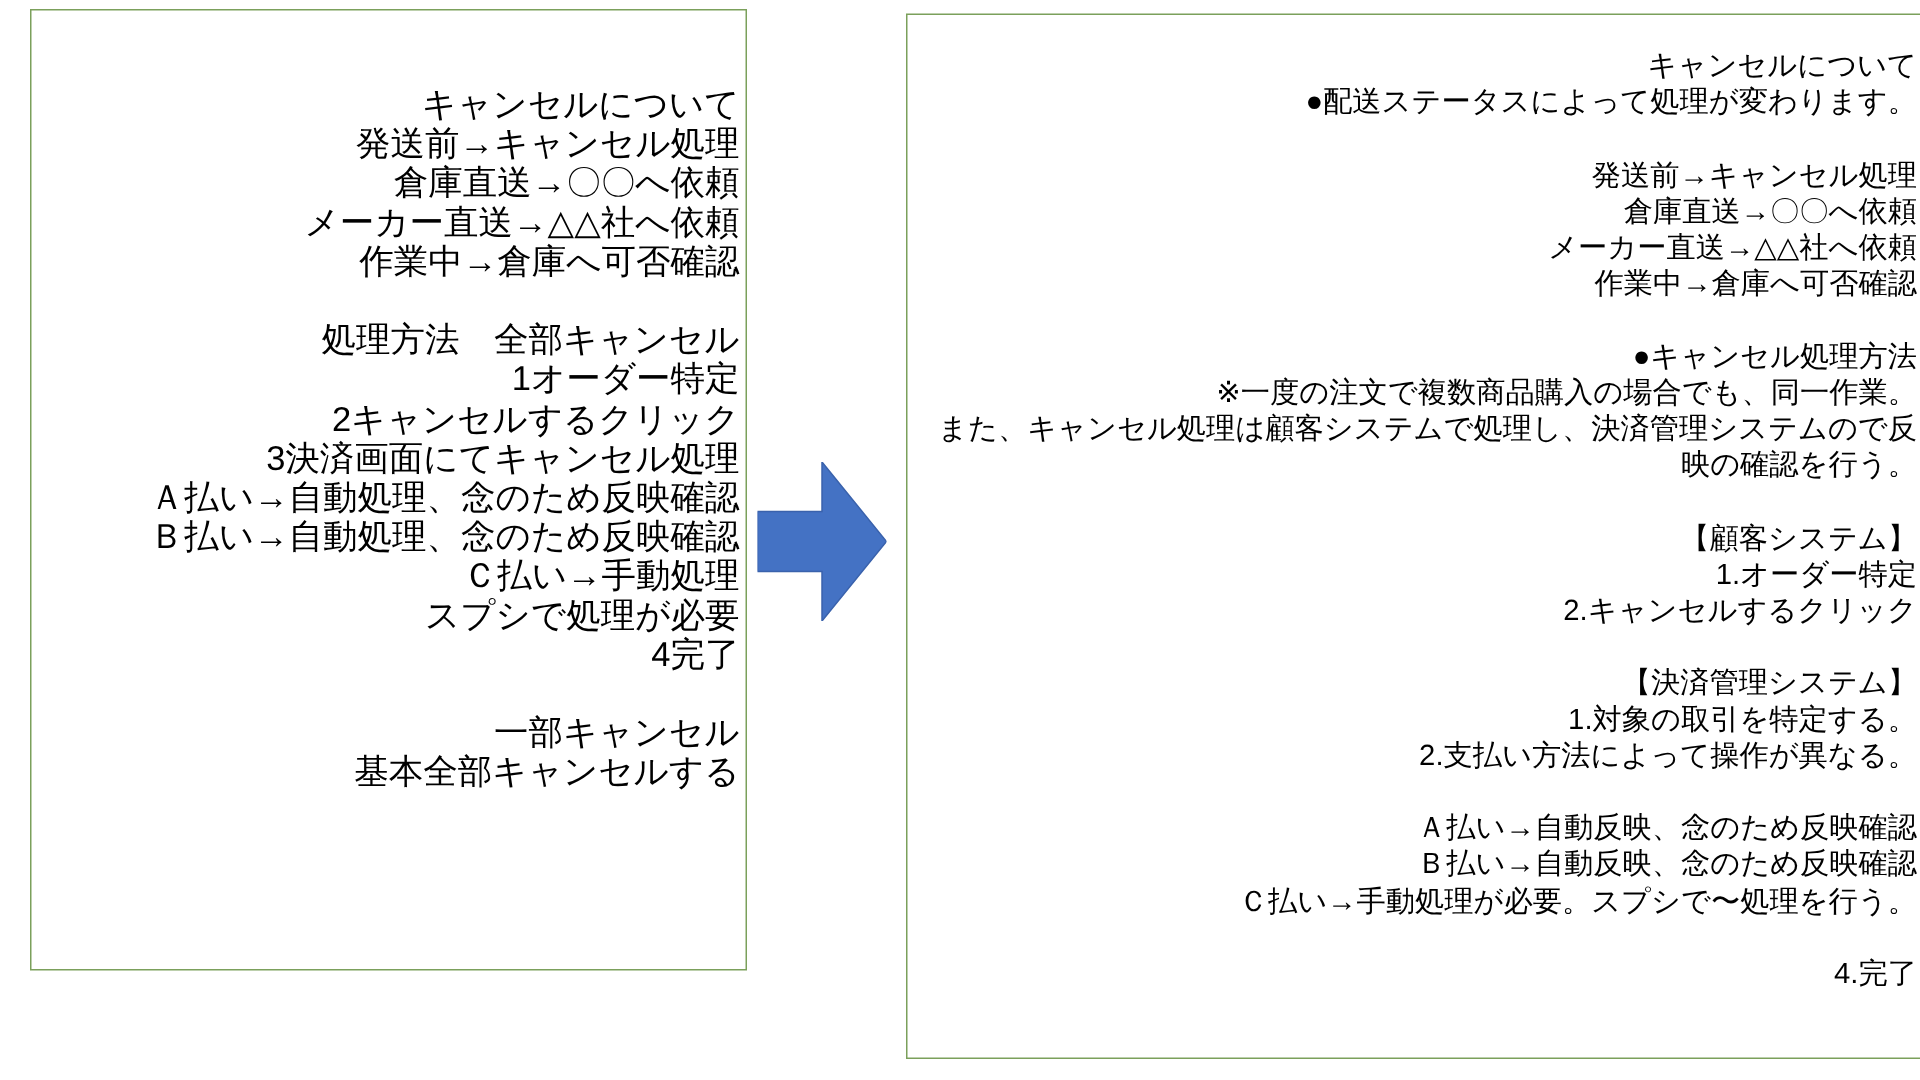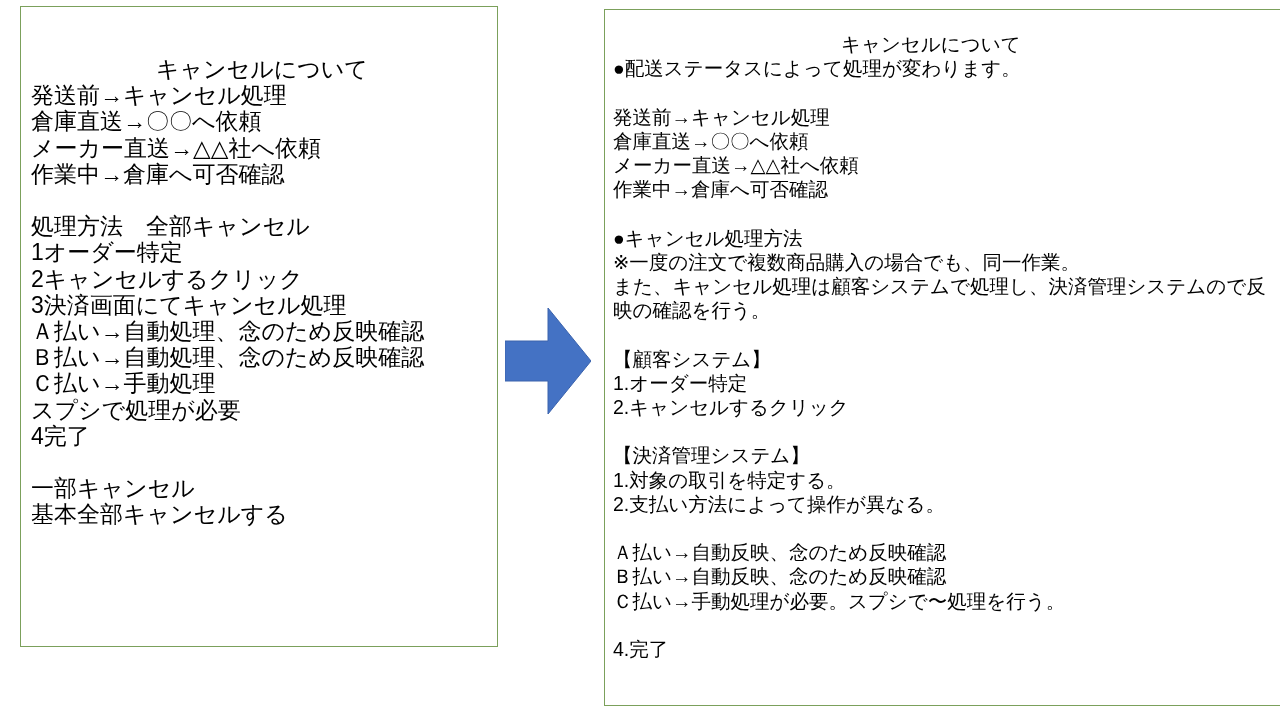--- a/index.html
+++ b/index.html
@@ -25,20 +25,21 @@
     background: #ffffff;
   }
 
   
   .textbox {
     position: absolute;
     box-sizing: border-box;
     border: 1px solid #7ba05b;
     background: #ffffff;
     overflow: hidden;
+    text-align: right;
   }
 
   #box-before {
     left: 20px;
     top: 6px;
     width: 478px;
     height: 641px;
   }
 
   #box-after {

